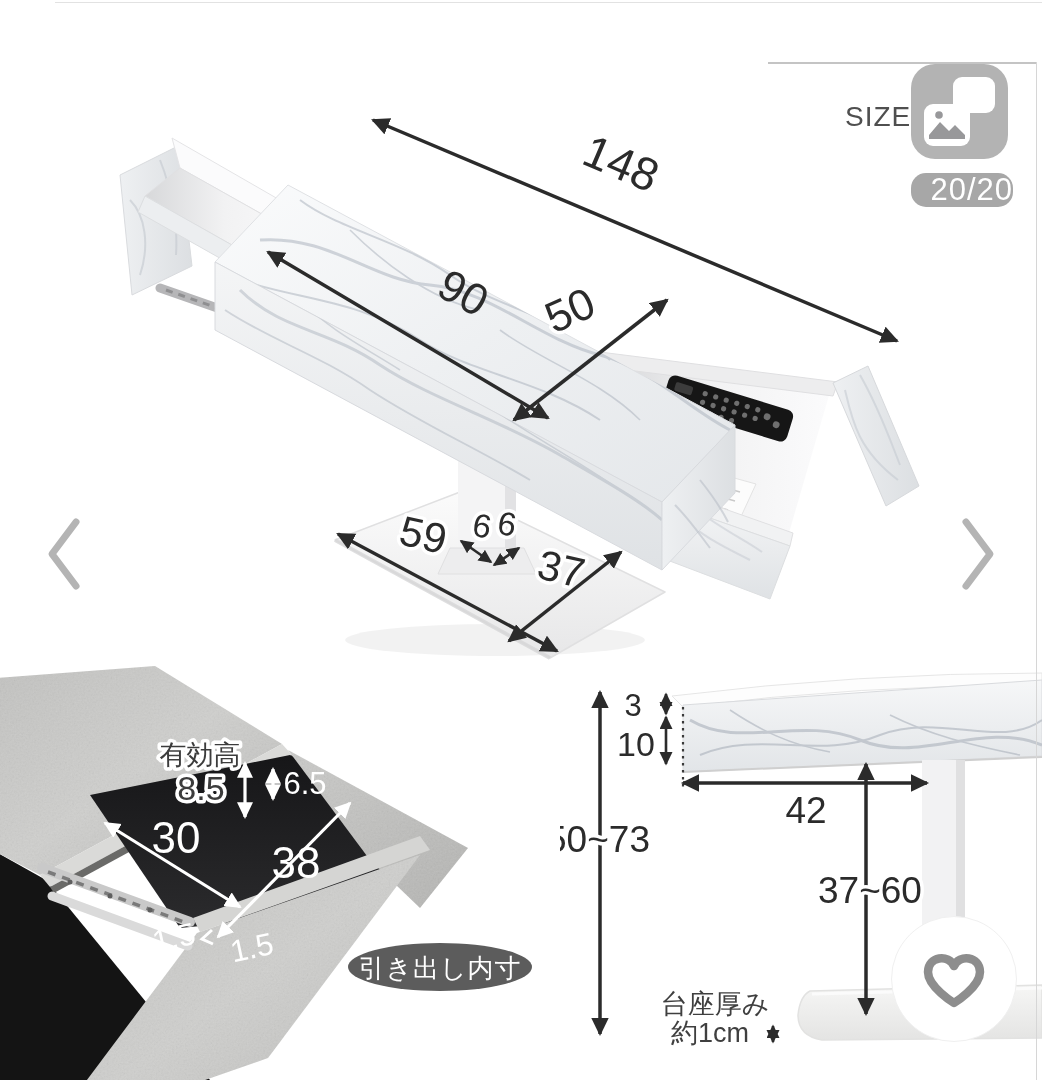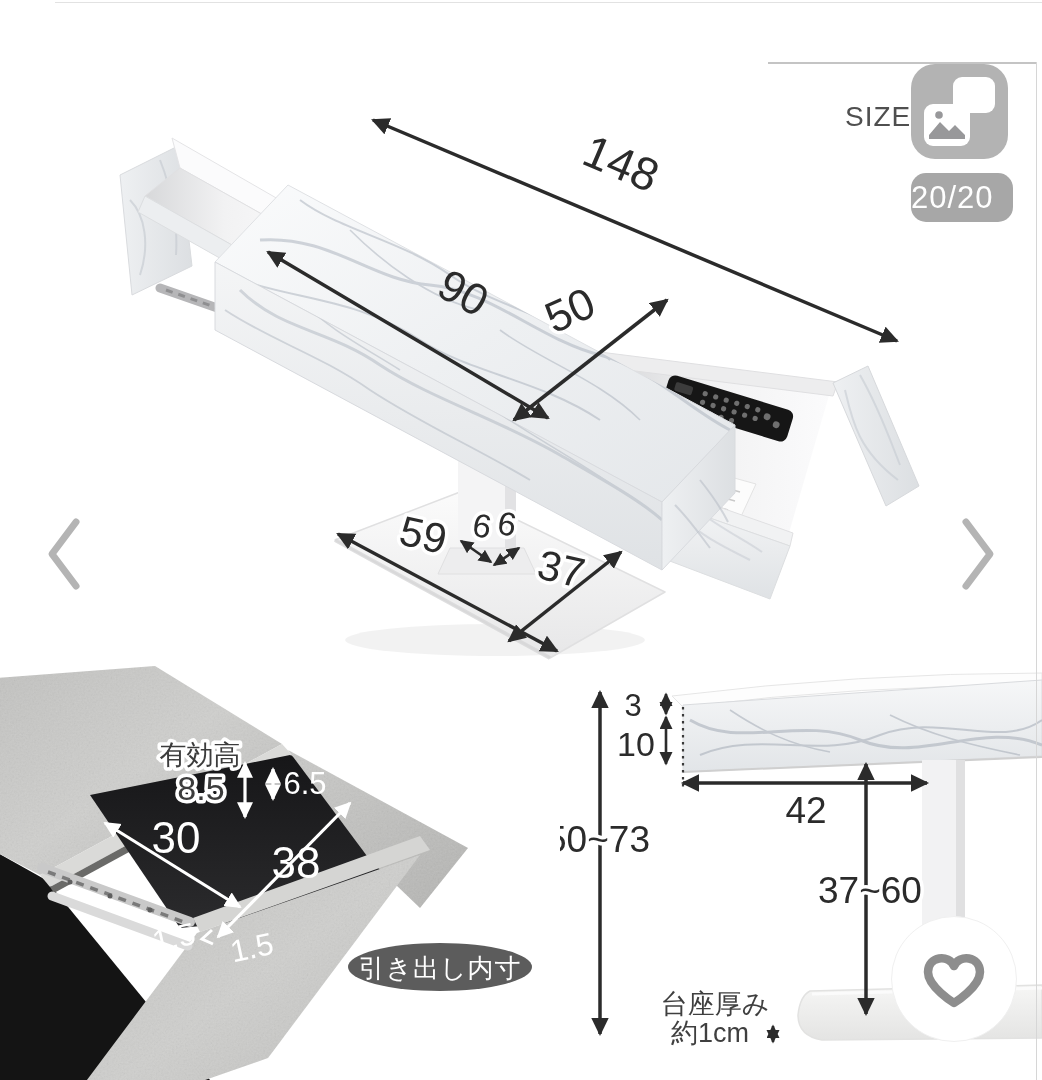--- a/index.html
+++ b/index.html
@@ -6,23 +6,23 @@
   .stage{position:relative;width:1042px;height:1080px;background:#ffffff;overflow:hidden;
          font-family:"Liberation Sans","DejaVu Sans",sans-serif;}
   .stage svg{position:absolute;display:block;}
   .hairline{position:absolute;background:#d6d6d6;}
   .size-label{position:absolute;left:845px;top:101px;font-size:28px;color:#4f4f4f;
               letter-spacing:1px;z-index:3;}
   .gallery-badge{position:absolute;left:911px;top:64px;width:97px;height:95px;
                  background:#b3b3b3;border-radius:24px;z-index:4;}
   .frame-back{position:absolute;right:13px;top:13px;width:42px;height:36px;background:#fff;border-radius:9px;}
   .frame-front{position:absolute;left:13px;bottom:13px;width:46px;height:42px;background:#fff;border-radius:9px;overflow:hidden;}
-  .counter-pill{position:absolute;left:911px;top:173px;width:102px;height:49px;background:#a7a7a7;
+  .counter-pill{position:absolute;left:911px;top:173px;width:102px;height:34px;background:#a7a7a7;
                 border-radius:15px;color:#fff;font-size:31px;display:flex;align-items:center;
-                justify-content:flex-start;letter-spacing:1px;z-index:4;}
+                justify-content:flex-end;letter-spacing:1px;z-index:4;}
   .chev{position:absolute;top:516px;z-index:5;cursor:pointer;background:none;border:none;padding:0;}
   .chev.left{left:44px;} .chev.right{left:958px;}
   .heart-btn{position:absolute;left:891px;top:916px;width:124px;height:124px;border-radius:50%;
              background:#fff;border:1px solid #f0f0f0;z-index:5;display:flex;align-items:center;
              justify-content:center;cursor:pointer;}
   text{font-family:"Liberation Sans","DejaVu Sans",sans-serif;}
   .ink{fill:#2b2b2b;}
   .halo{paint-order:stroke;stroke:#ffffff;stroke-width:7px;stroke-linejoin:round;}
   .wtxt{fill:#ffffff;}
   .dline{stroke:#2b2b2b;stroke-width:3.5;fill:none;}

